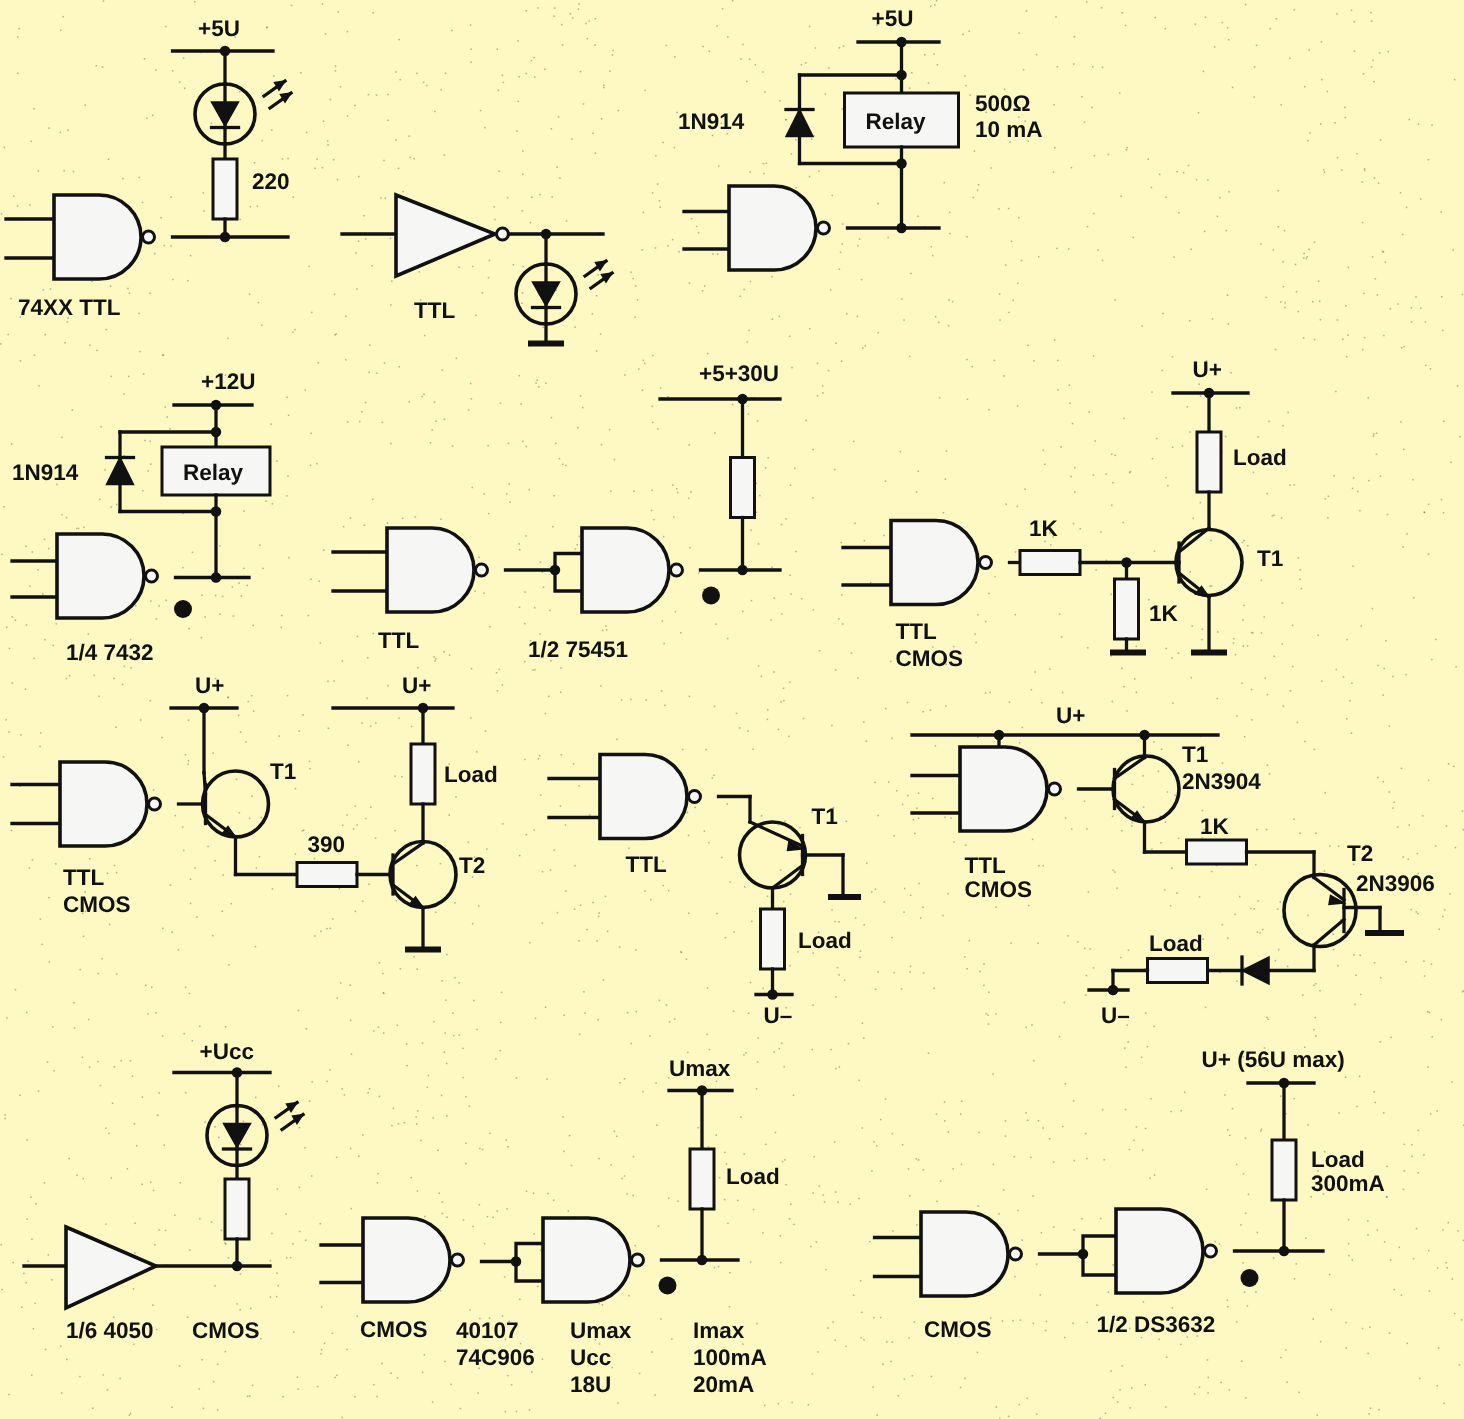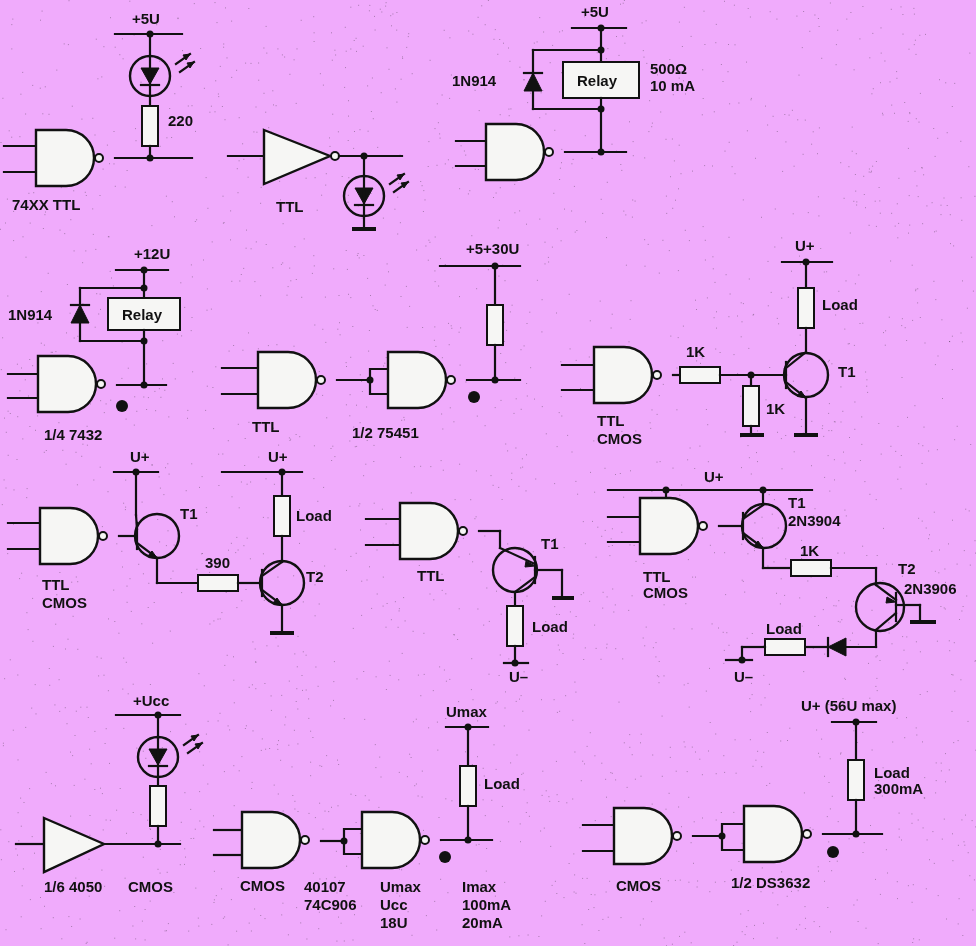--- a/index.html
+++ b/index.html
@@ -1,16 +1,16 @@
 <!DOCTYPE html>
 <html><head>
 <meta charset="utf-8">
 <style>
   html, body { margin: 0; padding: 0; background: #f4f4f2; }
-  #page { position: relative; width: 976px; height: 946px; overflow: hidden; background: #f0abfc; }
+  #page { position: relative; width: 976px; height: 946px; overflow: hidden; background: #fef9c3; }
   svg { position: absolute; left: 0; top: 0; }
   .w { stroke: #111; stroke-width: 2.2; fill: none; stroke-linecap: square; }
   .g { stroke: #111; stroke-width: 2.4; fill: #f6f6f4; }
   .rs { stroke: #111; stroke-width: 2; fill: #f6f6f4; }
   .dot { fill: #111; }
   .fill { fill: #111; stroke: #111; }
   .gnd { stroke: #111; stroke-width: 4; }
   text { font-family: "Liberation Sans", sans-serif; font-weight: bold; font-size: 15px; fill: #111; }
   .noise { fill: #222; opacity: 0.35; }
 </style>

